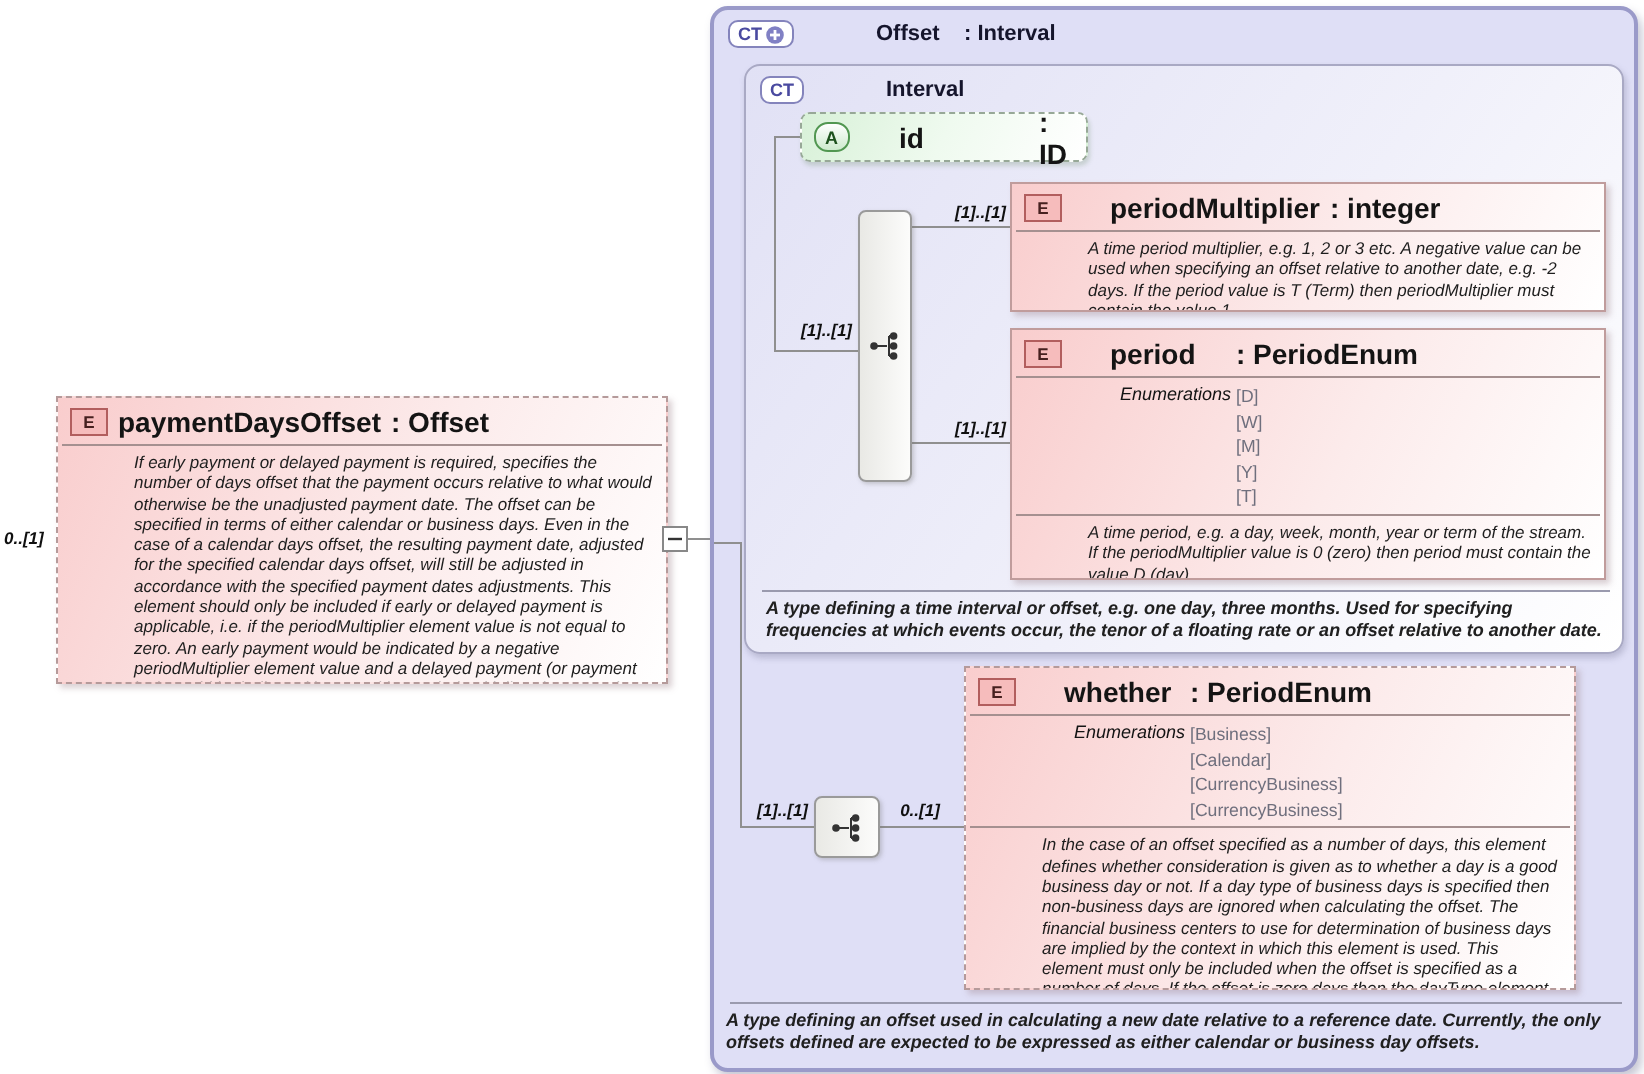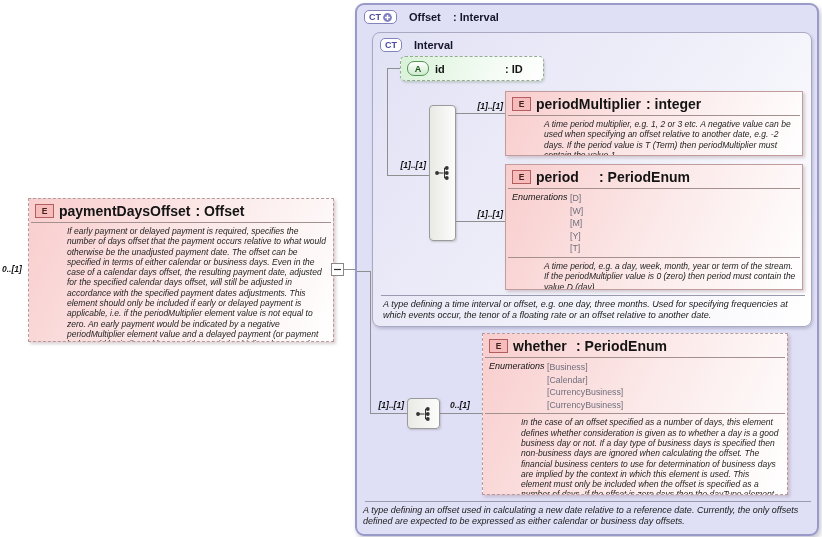--- a/index.html
+++ b/index.html
@@ -8,58 +8,58 @@
   .ln{position:absolute;height:1px;background:#8f8f8f;}
   .lnv{position:absolute;width:1px;background:#8f8f8f;}
 
   
   .ctbox{position:absolute;border-radius:9px;}
   #offset-box{left:355px;top:3px;width:460px;height:529px;background:#dfdff6;
               border:2px solid #9a9ac9;box-shadow:2px 3px 5px rgba(130,130,160,.45);}
   #interval-box{left:15px;top:27px;width:438px;height:293px;border-radius:8px;
               background:linear-gradient(125deg,#e1e1f5 0%,#f0f0fa 55%,#ffffff 100%);
               border:1.5px solid #a9a9c4;box-shadow:1px 2px 3px rgba(130,130,160,.4);}
-  .ct-h{position:absolute;top:5px;left:7px;display:flex;align-items:center;gap:12px;}
+  .ct-h{position:absolute;top:5px;left:7px;display:flex;align-items:center;gap:22px;}
   .badge-ct{display:inline-flex;align-items:center;gap:2px;background:#fff;
             border:1.5px solid #8484bc;border-radius:5px;padding:1px 4px;
             font-weight:bold;font-size:9px;color:#4a4aa0;}
   .ct-title{font-weight:bold;font-size:11px;color:#15152c;display:flex;}
-  .t-nm{display:inline-block;}
+  .t-nm{display:inline-block;margin-left:19px;}
   .w44{min-width:44px}.w58{min-width:58px}.w70{min-width:70px}
 
   
   .ebox{position:absolute;background:linear-gradient(115deg,#f9cdcd 0%,#fcebeb 55%,#ffffff 100%);
         border:1px solid #c09c9c;box-shadow:2px 2px 3px rgba(150,120,130,.35);overflow:hidden;}
   .ebox.dashed{border:1px dashed #b59a9a;}
   .eh{display:flex;align-items:center;gap:5px;padding:4px 6px 3px;}
   .badge-e{flex:0 0 auto;width:17px;height:12px;display:flex;align-items:center;justify-content:center;
            background:#f6bcbc;border:1px solid #b25e5e;font-size:8.5px;font-weight:bold;color:#46201f;}
   .ename,.etype{font-size:14px;font-weight:bold;color:#141414;white-space:nowrap;}
   .esep{height:0;border-top:1px solid #a59090;margin:0 2px;}
   .eann{padding:3px 6px;font-size:8.5px;line-height:10.3px;font-style:italic;color:#1e1e1e;margin-left:32px;}
-  .enums{display:flex;padding:3px 6px 2px;}
+  .enums{display:flex;padding:3px 6px 2px;margin-left:48px;}
   .enums .elabel{font-size:9px;font-style:italic;color:#141414;flex:0 0 58px;}
   .enums .evals div{font-size:8.8px;line-height:12.6px;color:#6f6f7d;}
 
   
   .abox{position:absolute;display:flex;align-items:center;padding:0 6px;border-radius:5px;
         background:linear-gradient(115deg,#d8f1d8 0%,#effaef 50%,#ffffff 100%);
         border:1px dashed #97a897;box-shadow:1px 2px 2px rgba(120,150,120,.3);}
   .badge-a{width:20px;height:13px;border-radius:7px;display:flex;align-items:center;justify-content:center;
            background:linear-gradient(#ffffff,#cdeacd);border:1px solid #519751;
            font-size:9px;font-weight:bold;color:#1e521e;margin-right:6px;}
-  .aname{font-size:11px;font-weight:bold;color:#141414;}
+  .aname{font-size:14px;font-weight:bold;color:#141414;}
 
   
   .seqbar{position:absolute;display:flex;align-items:center;justify-content:center;
           background:linear-gradient(to right,#e9e9e5,#fcfcfb);border:1px solid #9a9a9a;
           border-radius:4px;box-shadow:1px 1px 2px rgba(120,120,120,.35);}
 
   .cont-sep{position:absolute;height:0;border-top:1px solid #9a9aae;}
-  .cont-ann{position:absolute;font-size:9px;line-height:10.8px;font-style:italic;color:#202020;}
+  .cont-ann{position:absolute;font-size:9px;line-height:10.8px;font-style:italic;color:#202020;font-weight:bold;}
   .clbl{position:absolute;font-size:8.5px;font-weight:bold;font-style:italic;color:#101010;white-space:nowrap;}
   .minusbox{position:absolute;left:331px;top:263px;width:13px;height:13px;background:#fff;
             border:1px solid #888;display:flex;align-items:center;justify-content:center;box-sizing:border-box;}
   .plus-circle{display:inline-flex;}
 </style>
 </head>
 <body>
 
 <div class="stage">
 

